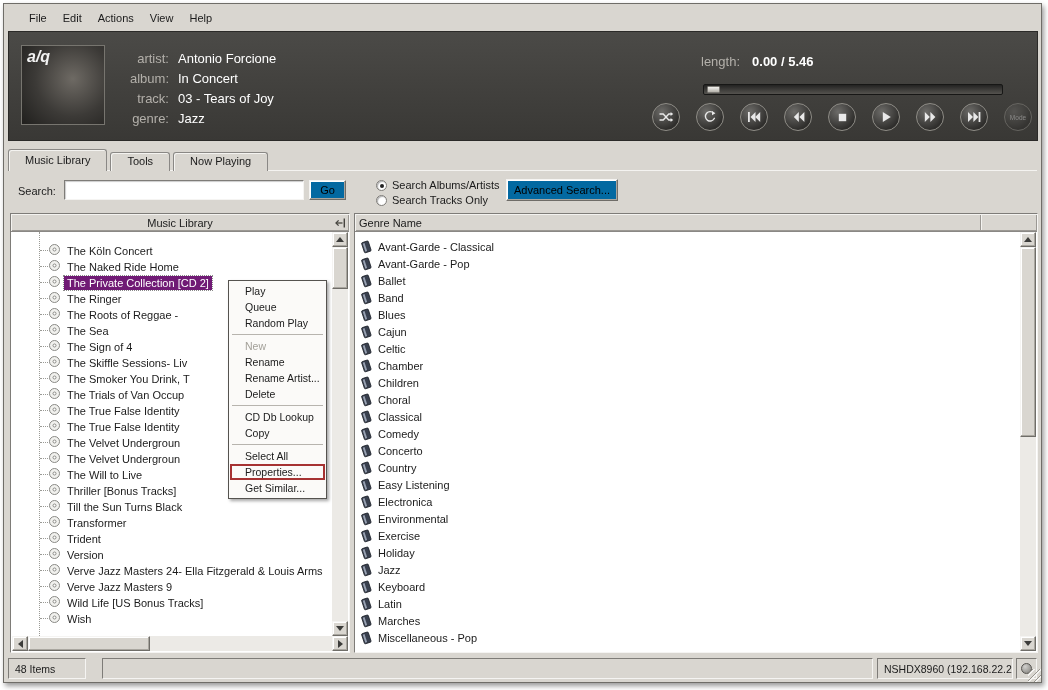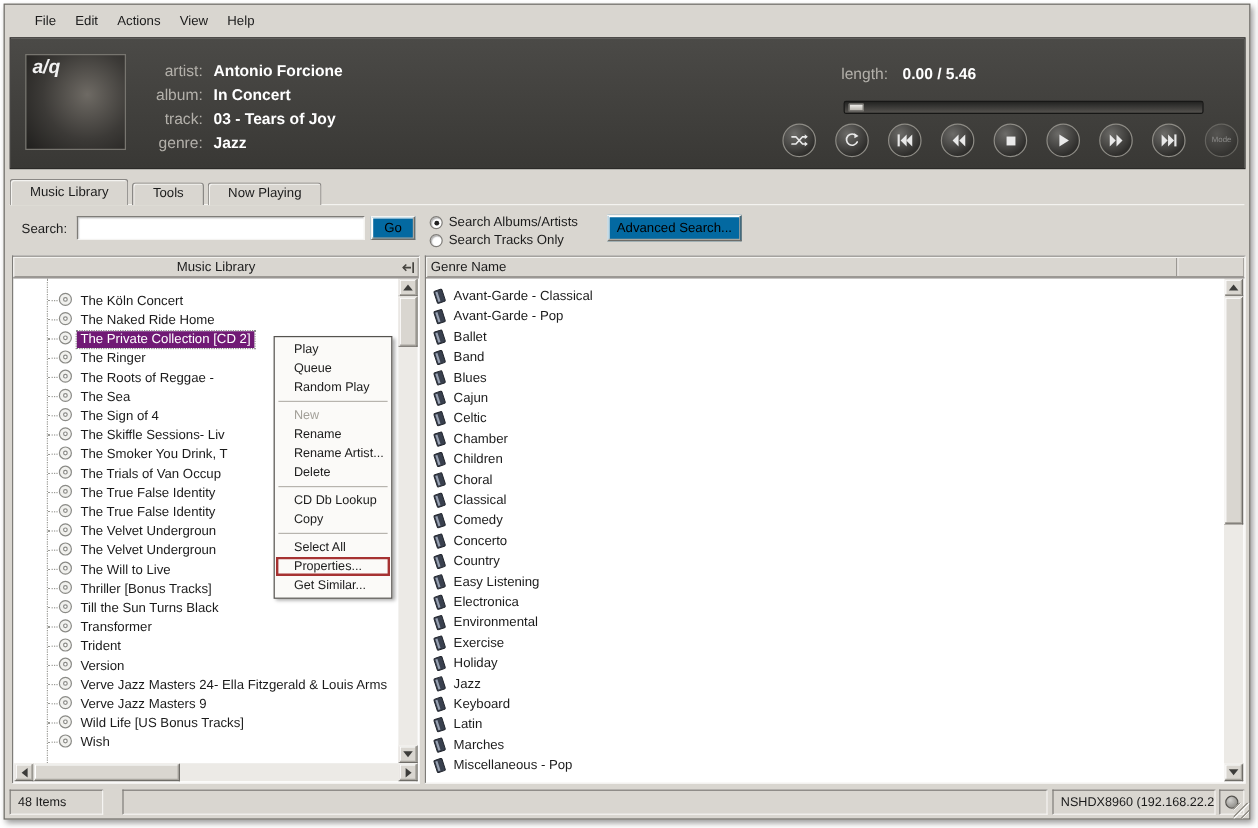--- a/index.html
+++ b/index.html
@@ -10,21 +10,21 @@
   .menubar{position:absolute;left:1px;top:1px;right:1px;height:22px;display:flex;align-items:flex-end;padding-left:16px}
   .menu-item{padding:3px 8px;cursor:default}
 
   
   .header{position:absolute;left:4px;top:27px;width:1030px;height:110px;background:linear-gradient(#4b4a47,#393835);border:1px solid #2b2a28}
   .art{position:absolute;left:12px;top:13px;width:84px;height:80px;border:1px solid #77756f;background:radial-gradient(circle at 62% 42%, #6e6a64 0%, #3c3a37 55%, #201f1d 100%)}
   .art-logo{position:absolute;left:5px;top:2px;color:#f2f2f2;font-weight:bold;font-style:italic;font-size:16px}
   .fields{position:absolute;left:102px;top:16px}
   .field-row{display:flex;height:20px;align-items:center}
   .field-label{width:58px;text-align:right;color:#b3b0aa;font-size:13px;margin-right:9px}
-  .field-value{color:#ffffff;font-size:13px;font-weight:bold;white-space:nowrap}
+  .field-value{color:#ffffff;font-size:13px;font-weight:normal;white-space:nowrap}
   .length-wrap{position:absolute;left:692px;top:22px;display:flex;align-items:flex-start}
   .length-label{color:#b3b0aa;font-size:13px;margin-right:12px}
   .length-value{color:#ffffff;font-size:13px;font-weight:bold}
   .seek{position:absolute;left:694px;top:52px;width:300px;height:11px;background:linear-gradient(#232322,#55534f);border:1px solid #171716;border-radius:2px}
   .seek-thumb{position:absolute;left:3px;top:1px;width:13px;height:7px;background:linear-gradient(#f1f0ed,#b5b2ab);border:1px solid #7b7974;border-radius:1px}
   .transport{position:absolute;left:643px;top:71px;display:flex;gap:16px}
   .tbtn{width:28px;height:28px;border-radius:50%;background:radial-gradient(circle at 35% 30%, #6d6c69, #2f2e2c 72%);border:1px solid #8e8c86;display:flex;align-items:center;justify-content:center;position:relative;padding:0;cursor:default}
   .tbtn svg{display:block}
   .tbtn .tlabel{position:absolute;left:0;right:0;top:50%;transform:translateY(-50%);font-size:6.5px;color:#d6d6d6;text-align:center}
   .tbtn.dim{opacity:.5}
@@ -34,21 +34,21 @@
   .tabstrip::after{content:"";position:absolute;left:0;right:0;bottom:0;border-bottom:1px solid #f4f3f0}
   .tab{position:relative;z-index:2;height:19px;line-height:17px;padding:0 16px;background:#d9d6d0;border:1px solid #8a8885;border-bottom:none;border-top-left-radius:3px;border-top-right-radius:3px;box-shadow:inset 1px 1px 0 #f4f3f0;margin-right:3px;white-space:nowrap}
   .tab.active{height:22px;line-height:20px;z-index:3}
 
   
   .search-row{position:absolute;left:4px;top:172px;right:4px;height:33px}
   .search-label{position:absolute;left:10px;top:9px}
   .search-input{position:absolute;left:56px;top:4px;width:240px;height:20px;background:#ffffff;border:1px solid;border-color:#7e7c78 #f5f4f2 #f5f4f2 #7e7c78;box-shadow:inset 1px 1px 1px rgba(0,0,0,.2);font:11px "Liberation Sans",sans-serif;padding:0 4px}
   .btn{background:#0369a1;border:1px solid;border-color:#f5f4f2 #6f6d68 #6f6d68 #f5f4f2;box-shadow:inset -1px -1px 0 #a9a69f,inset 1px 1px 0 #ffffff;font:11px "Liberation Sans",sans-serif;cursor:default;white-space:nowrap}
   .go-btn{position:absolute;left:301px;top:4px;width:37px;height:20px}
-  .radio-group{position:absolute;left:350px;top:1px}
+  .radio-group{position:absolute;left:368px;top:1px}
   .radio-row{display:flex;align-items:center;height:14px;margin:1px 0;cursor:default}
   .radio{width:11px;height:11px;border-radius:50%;border:1px solid #7e7c78;background:#fff;margin-right:5px;position:relative;box-shadow:inset 1px 1px 1px rgba(0,0,0,.3)}
   .radio.checked::after{content:"";position:absolute;left:3px;top:3px;width:4px;height:4px;border-radius:50%;background:#222}
   .adv-btn{position:absolute;left:498px;top:3px;width:112px;height:22px}
 
   
   .pane{position:absolute;top:209px;height:440px;border:1px solid;border-color:#7e7c78 #f5f4f2 #f5f4f2 #7e7c78;background:#ffffff}
   #left-pane{left:6px;width:340px}
   #right-pane{left:350px;width:684px}
   .pane-header{position:absolute;left:0;top:0;right:0;height:18px;background:#d9d6d0;border-bottom:1px solid #8a8885;box-shadow:inset 1px 1px 0 #f4f3f0,inset -1px -1px 0 #9b9893;display:flex;align-items:center;padding:0 4px;z-index:2}

